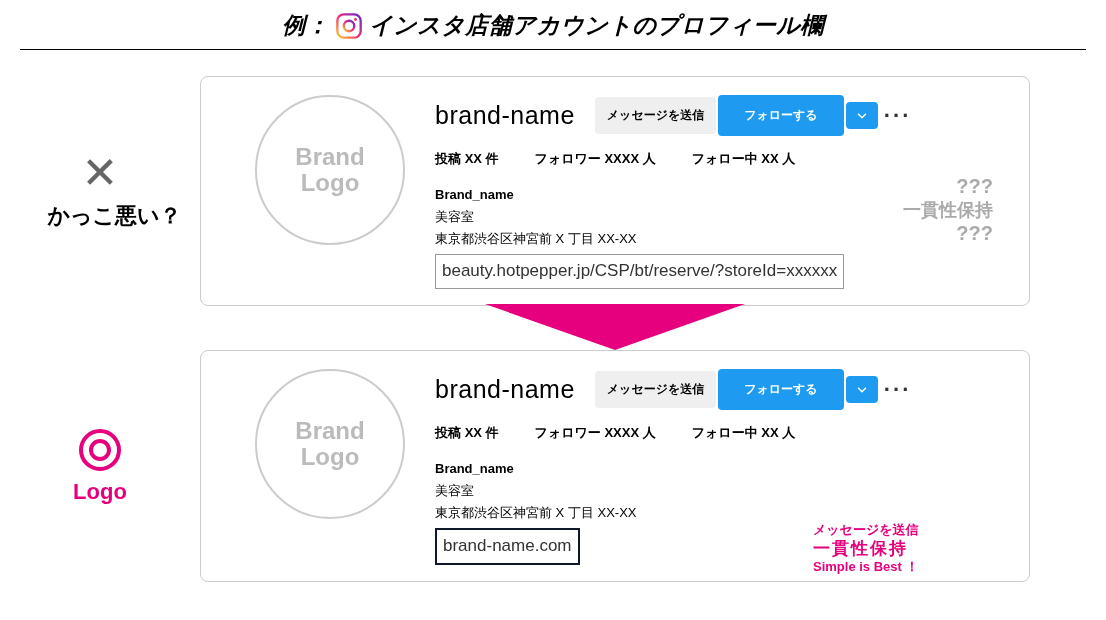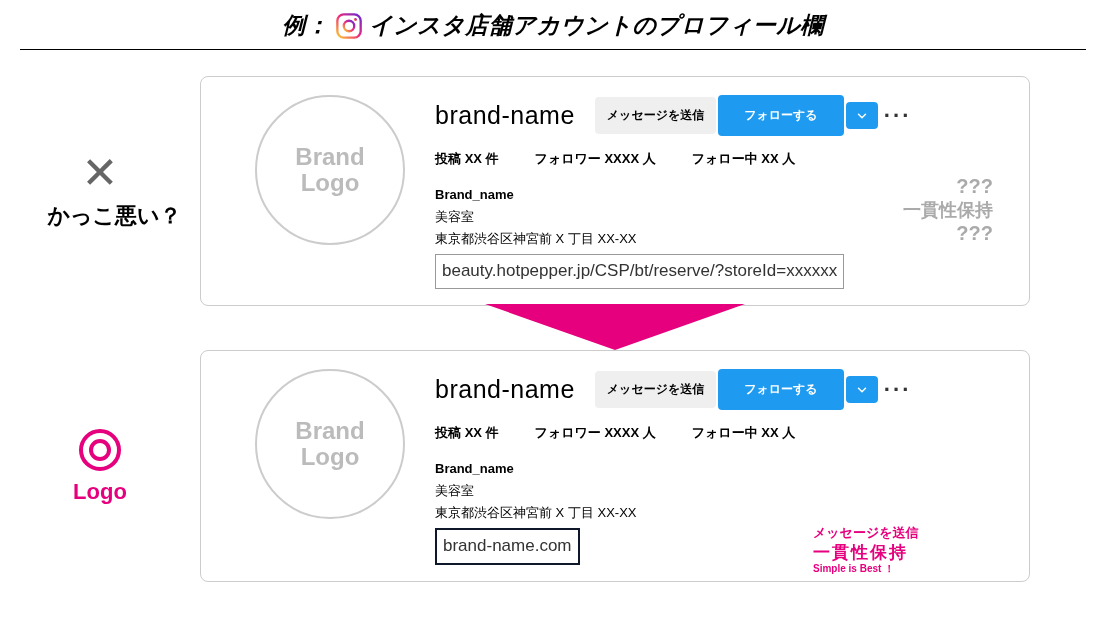--- a/index.html
+++ b/index.html
@@ -95,21 +95,21 @@
   }
   .annot-bad .q1 { font-size: 20px; }
   .annot-bad .q2 { font-size: 20px; }
 
   .annot-good {
     position: absolute; left: 612px; bottom: 6px;
     color: #e6007e; font-weight: 800; line-height: 1.25;
   }
   .annot-good .l1 { font-size: 13px; }
   .annot-good .l2 { font-size: 17px; letter-spacing: 2px; }
-  .annot-good .l3 { font-size: 10px; }
+  .annot-good .l3 { font-size: 13px; }
 
   .arrow-wrap {
     width: 830px; margin-left: 200px; height: 44px; position: relative;
   }
   .arrow-wrap svg { position: absolute; left: 50%; transform: translateX(-50%); top: -2px; }
 </style>
 </head>
 <body>
 
 <div class="title-row">

